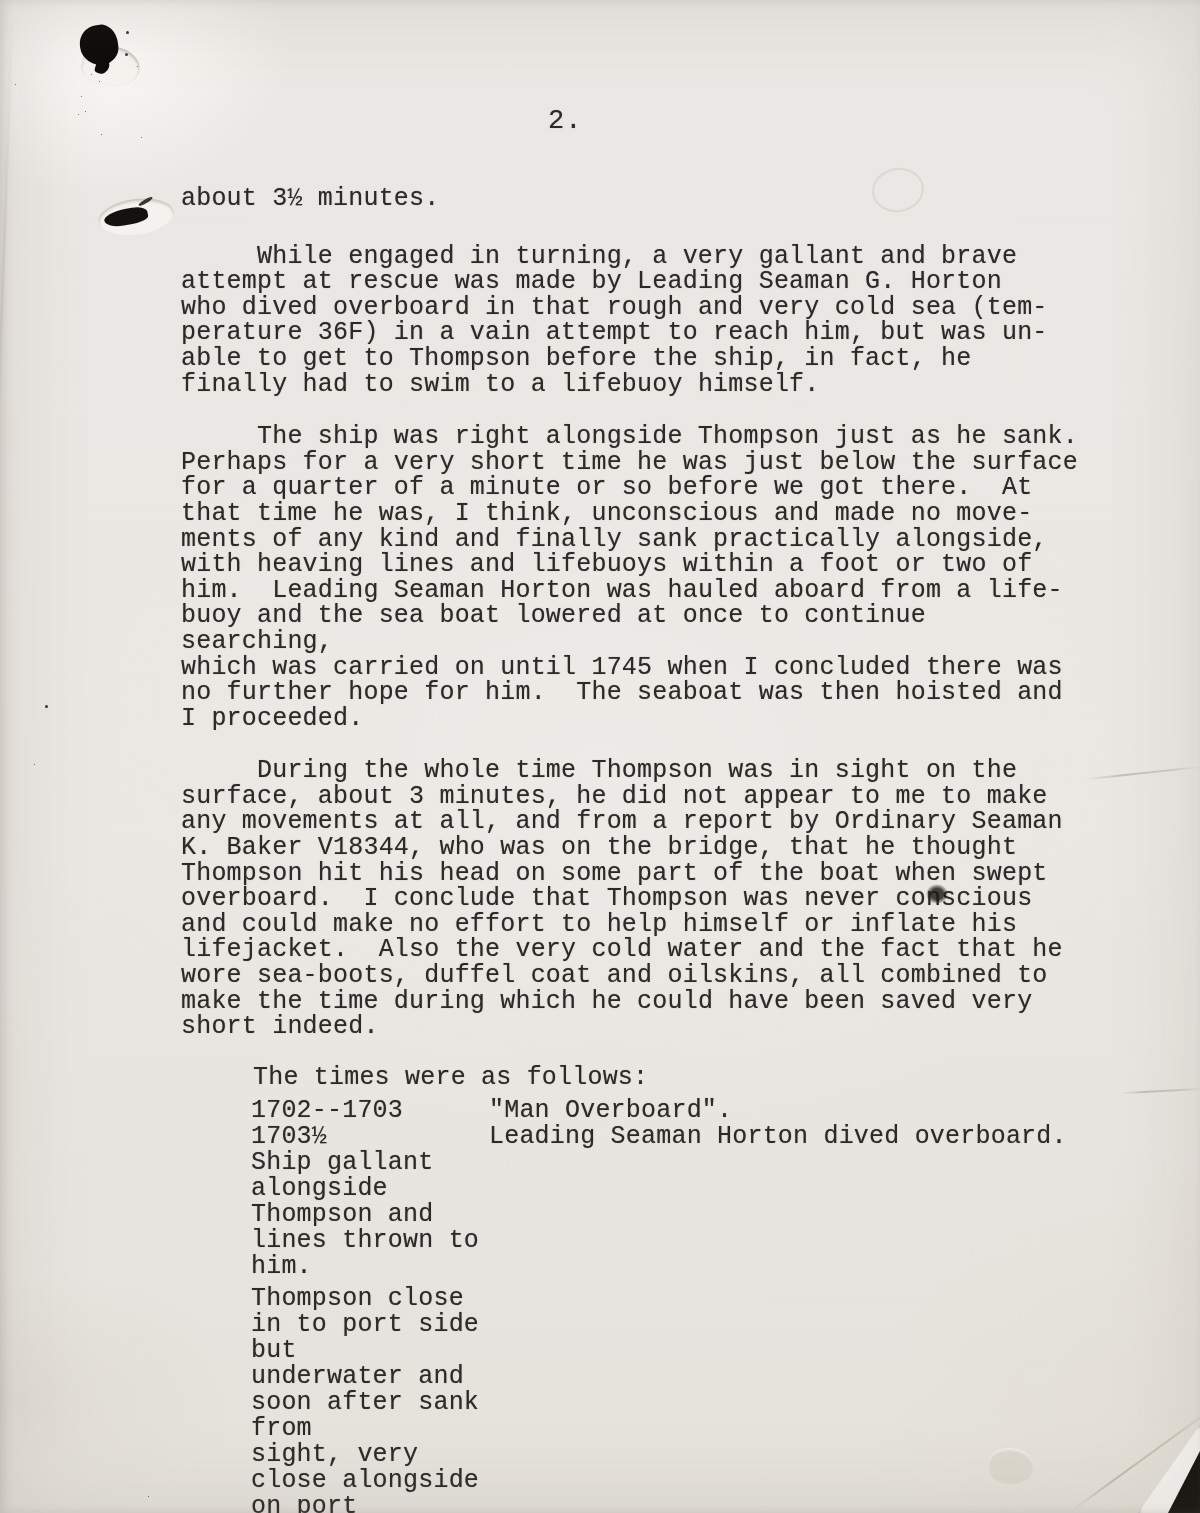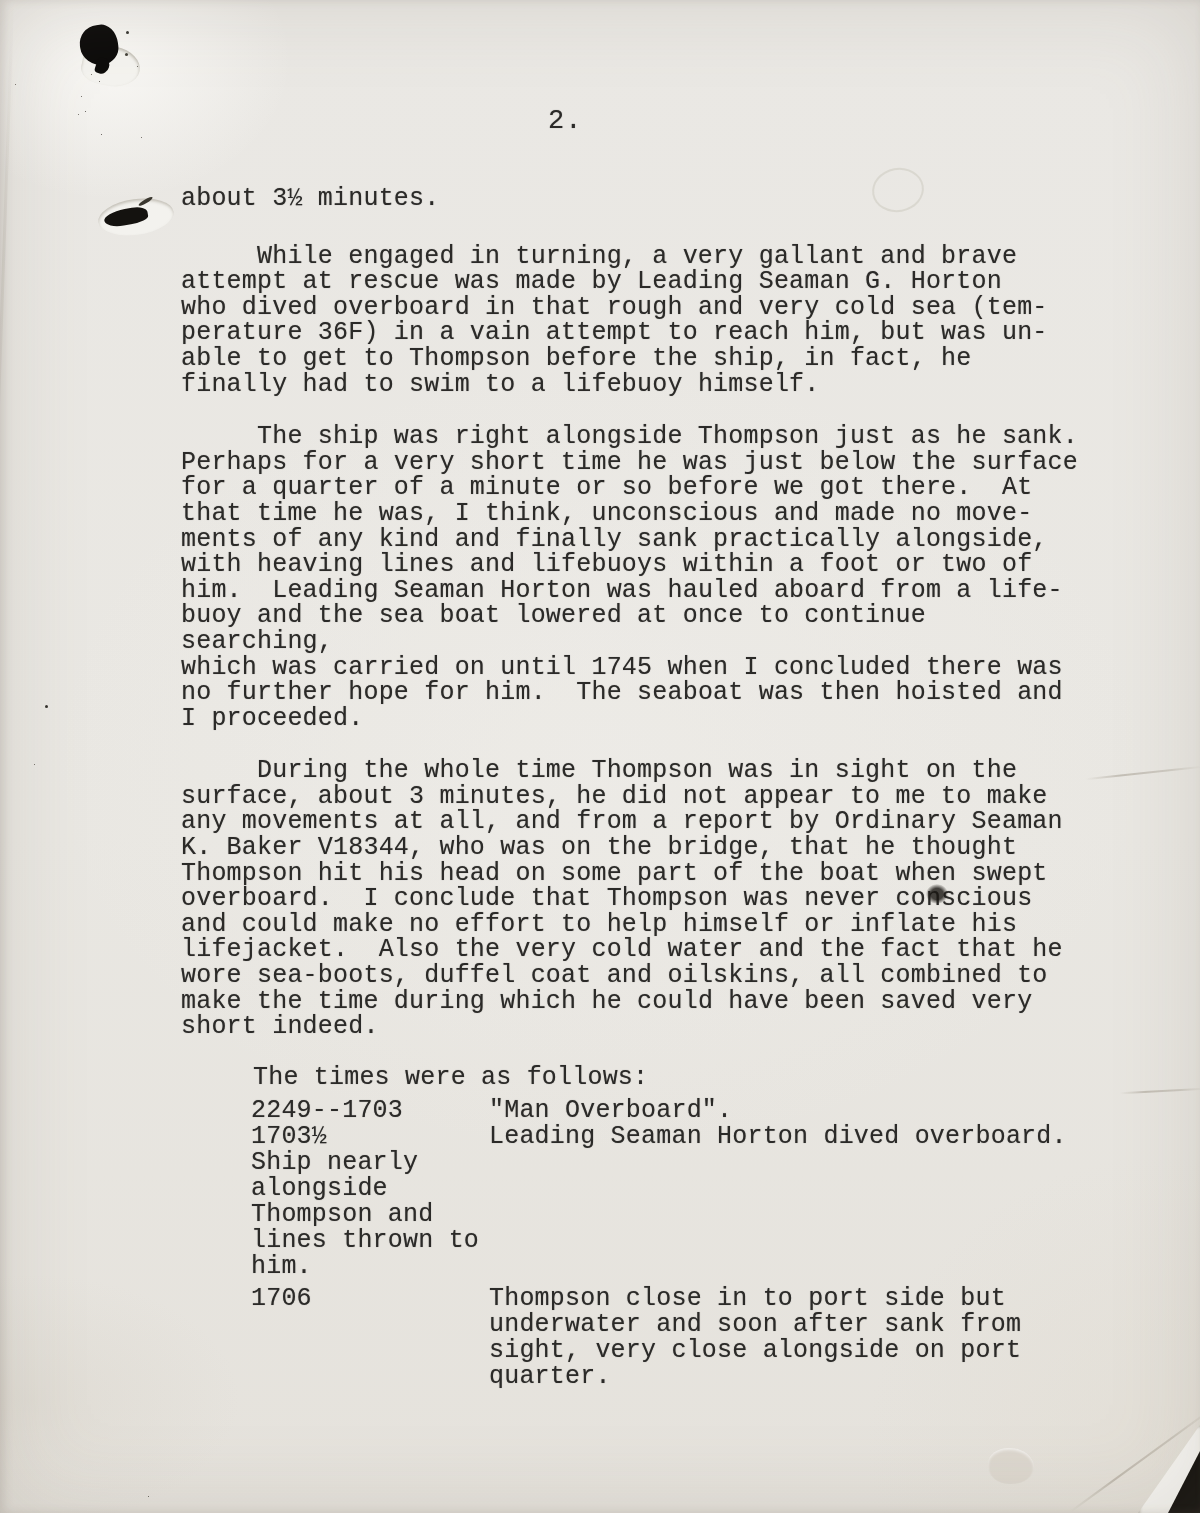--- a/index.html
+++ b/index.html
@@ -129,33 +129,32 @@
 and could make no effort to help himself or inflate his
 lifejacket.  Also the very cold water and the fact that he
 wore sea-boots, duffel coat and oilskins, all combined to
 make the time during which he could have been saved very
 short indeed.</p>
 
     <p class="times-intro">The times were as follows:</p>
 
     <div class="times">
       <div class="times-row">
-        <span class="t">2249--1703</span>
+        <span class="t">1702--1703</span>
         <span class="d">"Man Overboard".</span>
       </div>
       <div class="times-row">
         <span class="t">1703½</span>
         <span class="d">Leading Seaman Horton dived overboard.</span>
       </div>
       <div class="times-row">
-        <span class="d">Ship nearly alongside Thompson and
+        <span class="d">Ship gallant alongside Thompson and
 lines thrown to him.</span>
       </div>
       <div class="times-row gap">
-        <span class="t">1706</span>
         <span class="d">Thompson close in to port side but
 underwater and soon after sank from
 sight, very close alongside on port
 quarter.</span>
       </div>
     </div>
   </div>
 
   <div class="ink-smudge"></div>
 </div>

